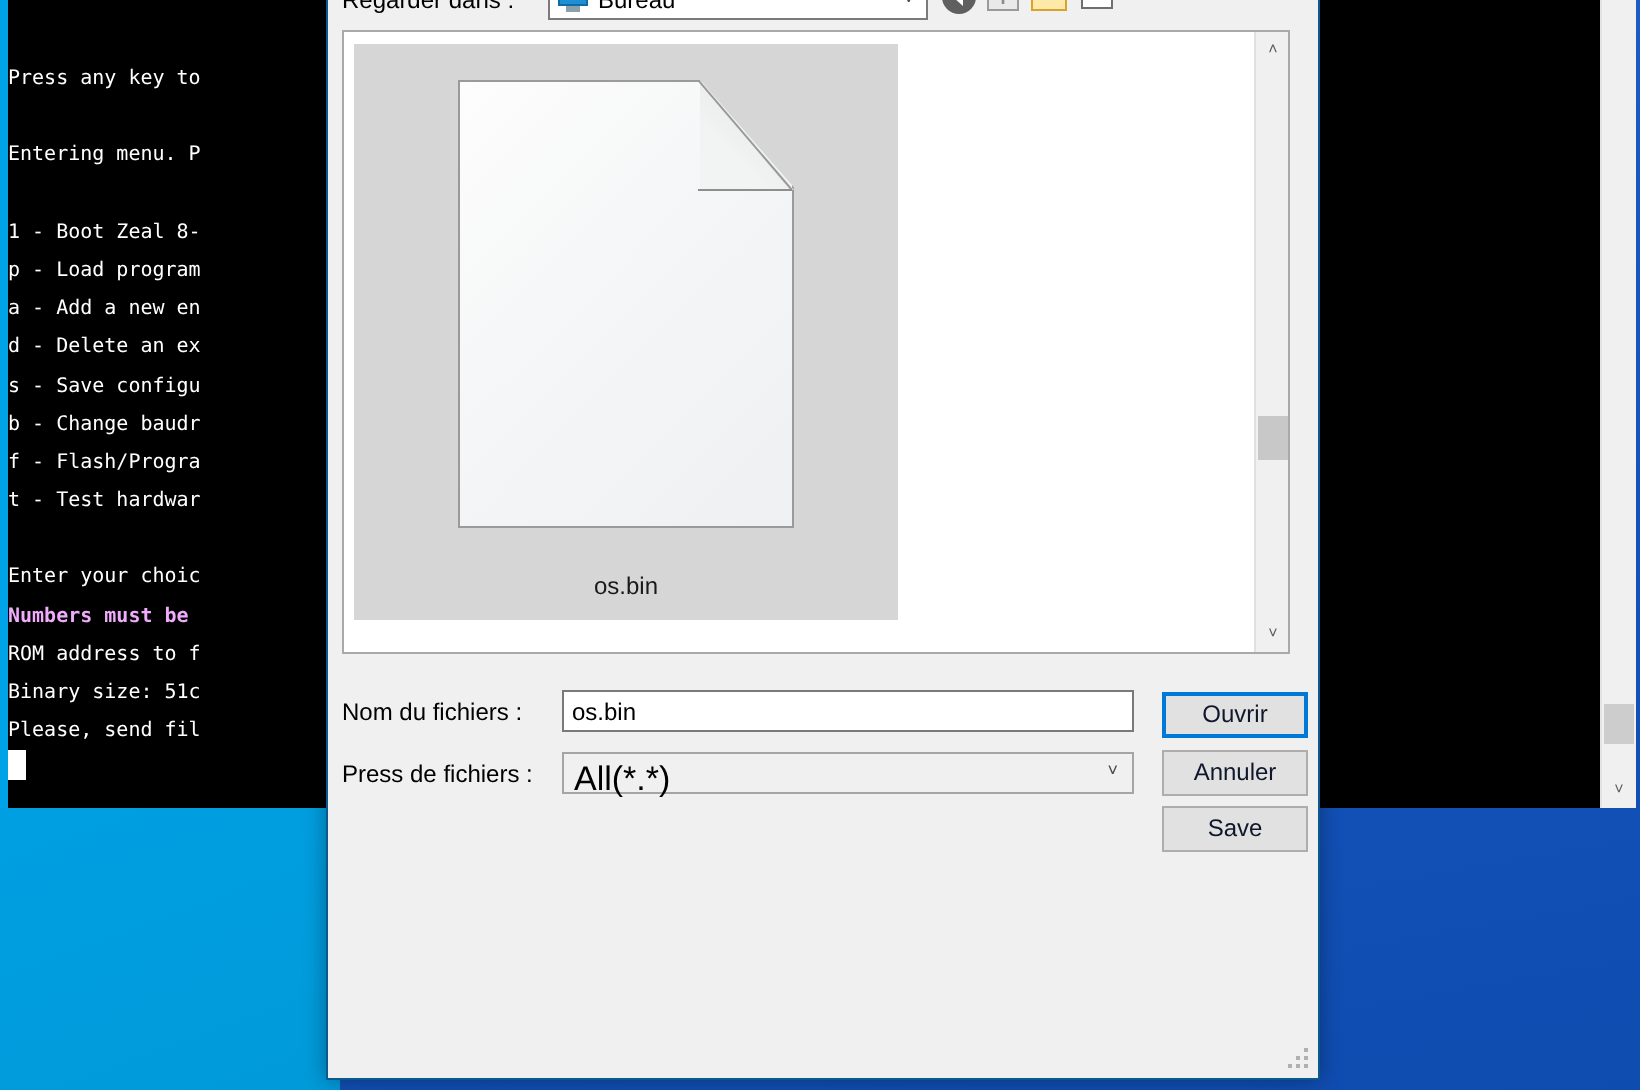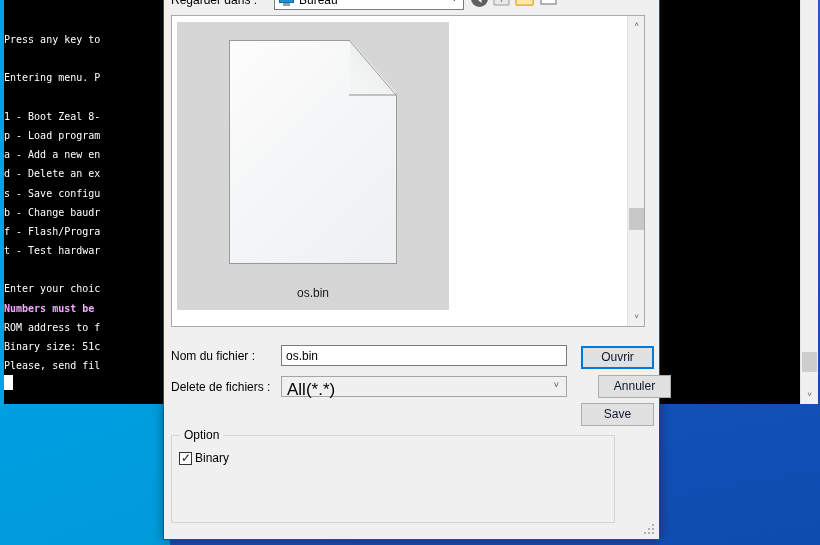--- a/index.html
+++ b/index.html
@@ -201,21 +201,21 @@
     background: #e1e1e1; border: 1px solid #adadad;
     box-sizing: border-box;
     font-family: "Liberation Sans", sans-serif; font-size: 12px;
     color: #0f172a; text-align: center; line-height: 21px;
     cursor: default;
   }
   #btn-open {
     top: 355px; border: 2px solid #0078d7; background: #e1e1e1;
     line-height: 19px;
   }
-  #btn-cancel { top: 384px; margin-left: 17px; }
+  #btn-cancel { top: 384px; }
   #btn-help   { top: 412px; }
 
   
   #option-group {
     position: absolute; left: 7px; top: 444px;
     width: 444px; height: 88px;
     border: 1px solid #d4d4d4; box-sizing: border-box;
   }
   #option-legend {
     position: absolute; left: 8px; top: -8px;
@@ -320,42 +320,33 @@
       <div id="preview-label">os.bin</div>
     </div>
 
     <div id="list-scroll">
       <div class="arrow-up">˄</div>
       <div class="thumb"></div>
       <div class="arrow-dn">˅</div>
     </div>
   </div>
 
-  <div class="form-label" id="lbl-filename">Nom du fichier :</div>
+  <div class="form-label" id="lbl-filename">Nom du fichiers :</div>
   <input id="input-filename" type="text" value="os.bin" style="">
 
-  <div class="form-label" id="lbl-filetype">Delete de fichiers :</div>
+  <div class="form-label" id="lbl-filetype">Press de fichiers :</div>
   <div id="combo-filetype">
     <div class="txt">All(*.*)</div>
     <div class="chev">˅</div>
   </div>
 
   <div class="dlg-btn" id="btn-open">Ouvrir</div>
   <div class="dlg-btn" id="btn-cancel">Annuler</div>
   <div class="dlg-btn" id="btn-help">Save</div>
 
-  <div id="option-group">
-    <div id="option-legend">Option</div>
-    <div id="chk-binary-row">
-      <div id="chk-binary-box">
-        <span class="tick">✓</span>
-      </div>
-      <div id="chk-binary-label">Binary</div>
-    </div>
-  </div>
 
   <div id="resize-grip">
     <i style="left:8px;top:0"></i>
         <i style="left:4px;top:4px"></i>
     <i style="left:8px;top:4px"></i>
         <i style="left:0px;top:8px"></i>
     <i style="left:4px;top:8px"></i>
         <i style="left:8px;top:8px"></i>
   </div>
 

